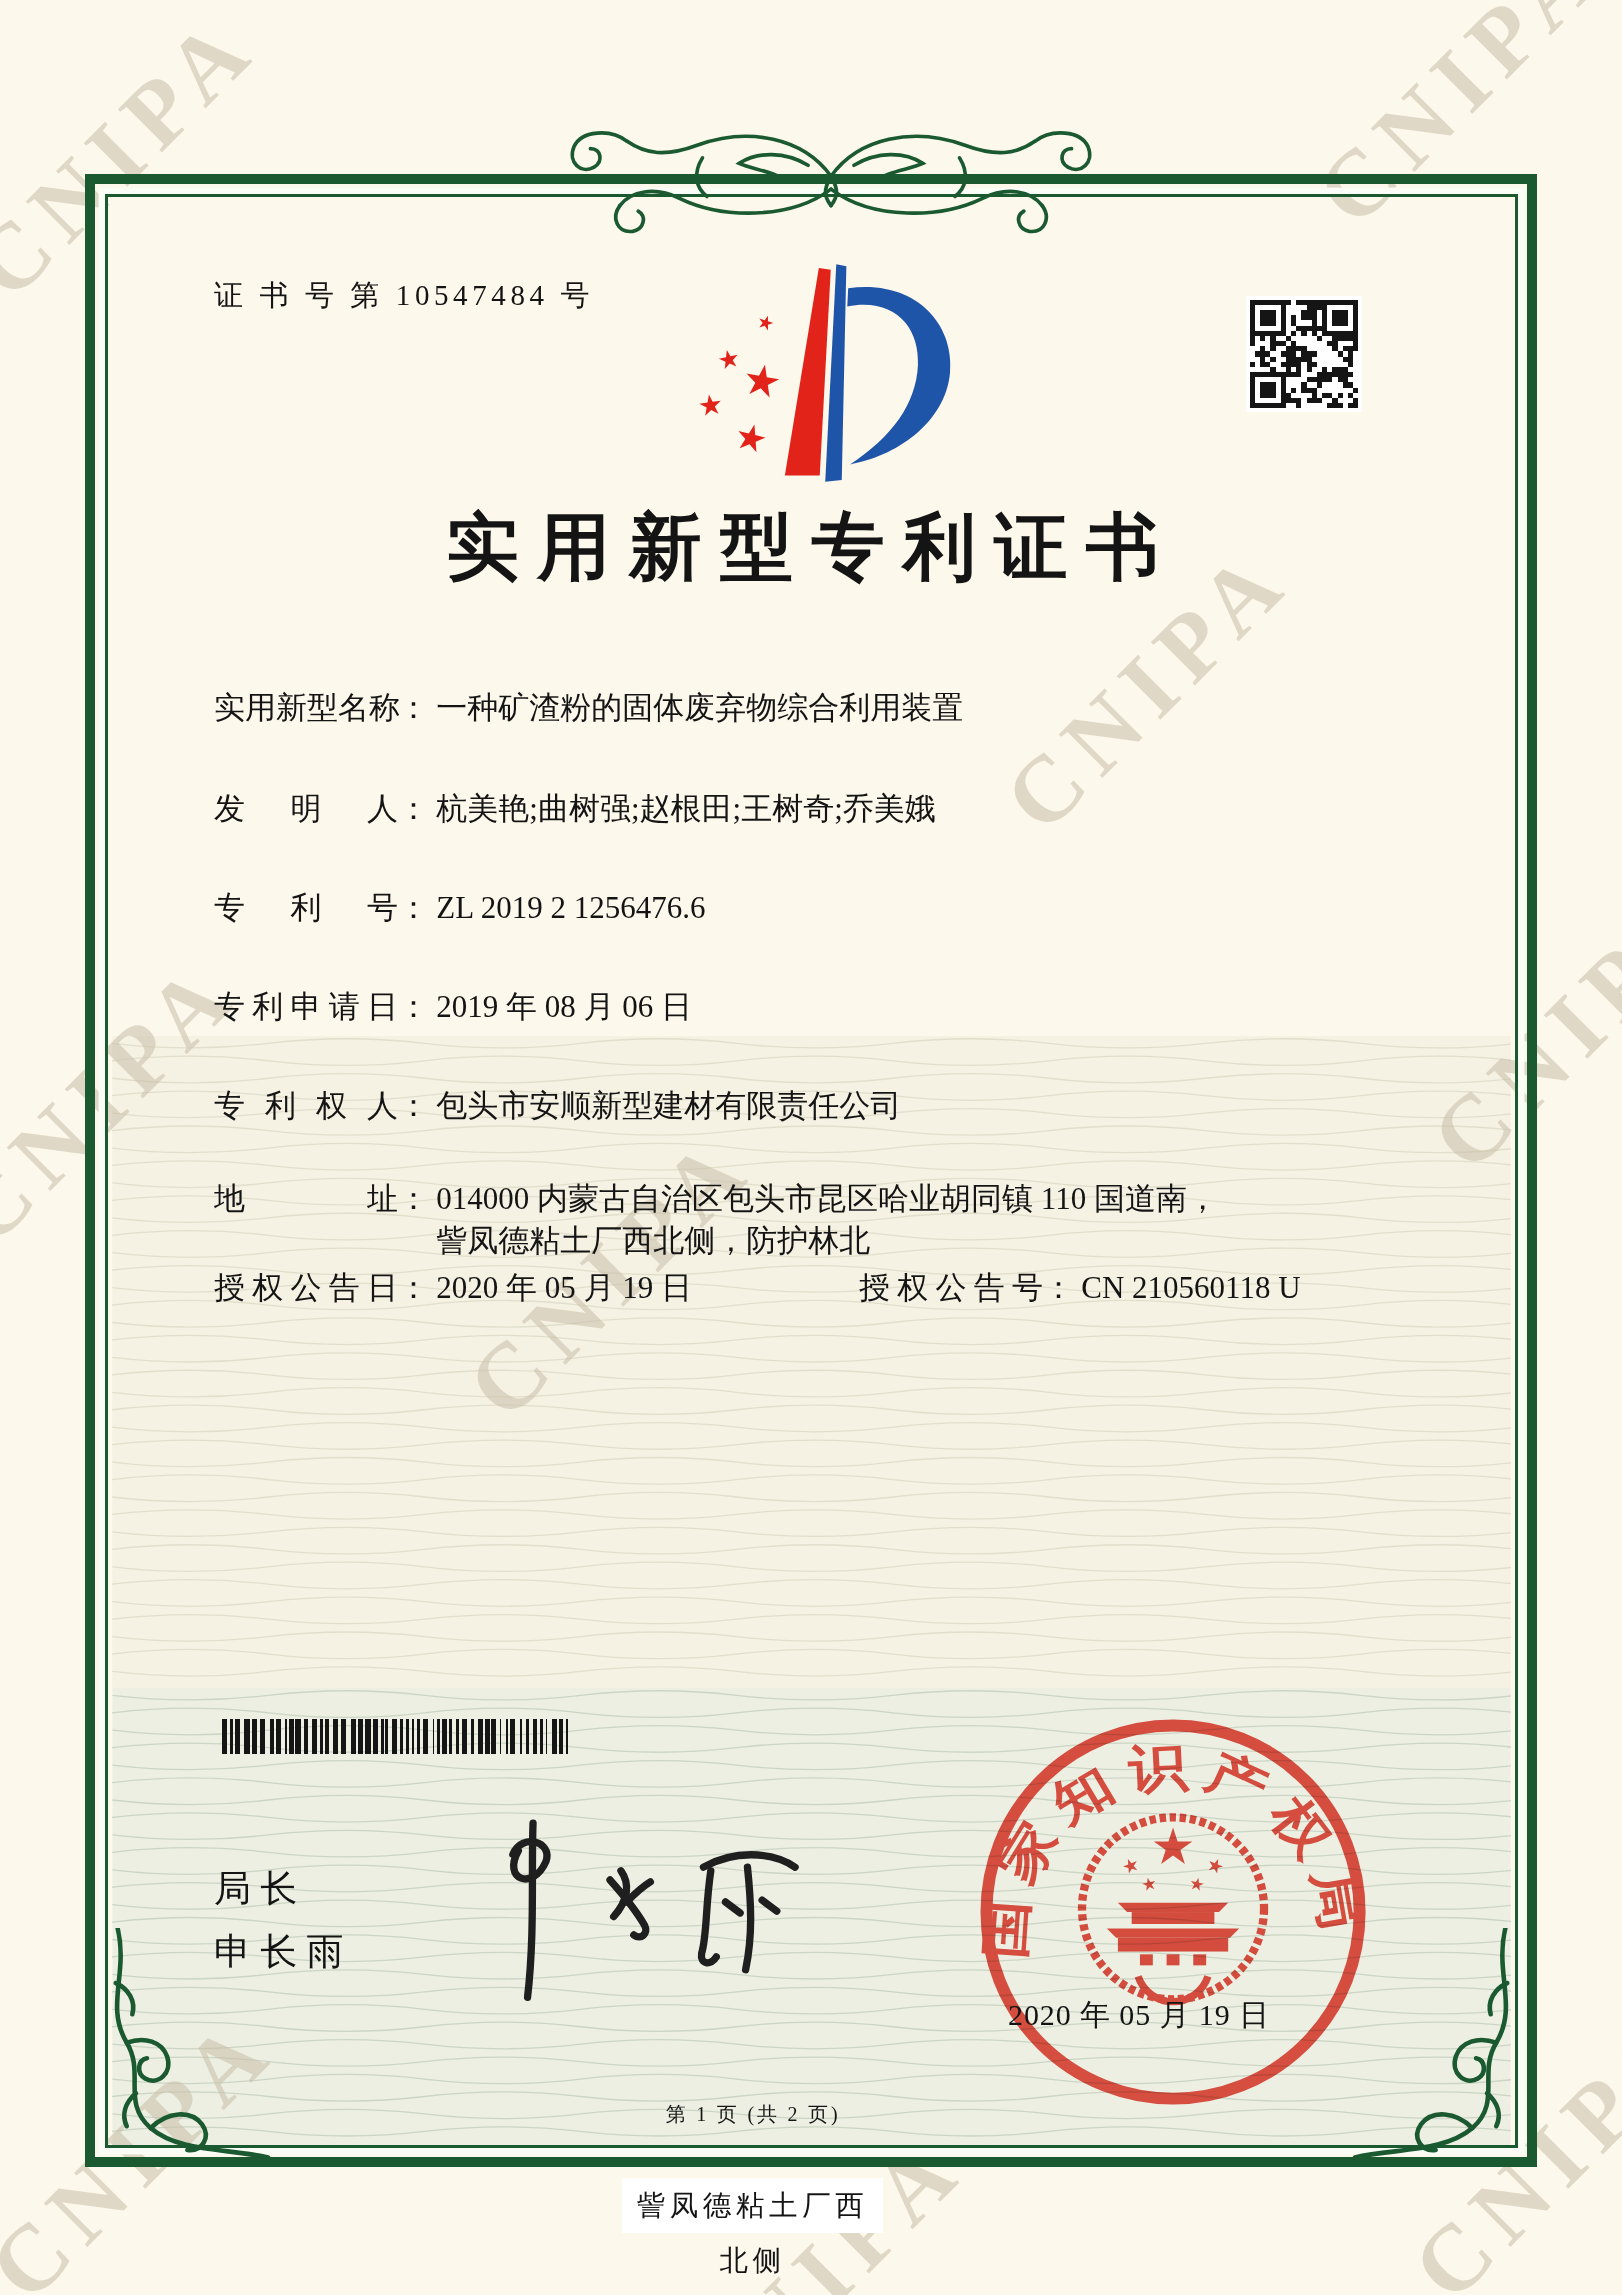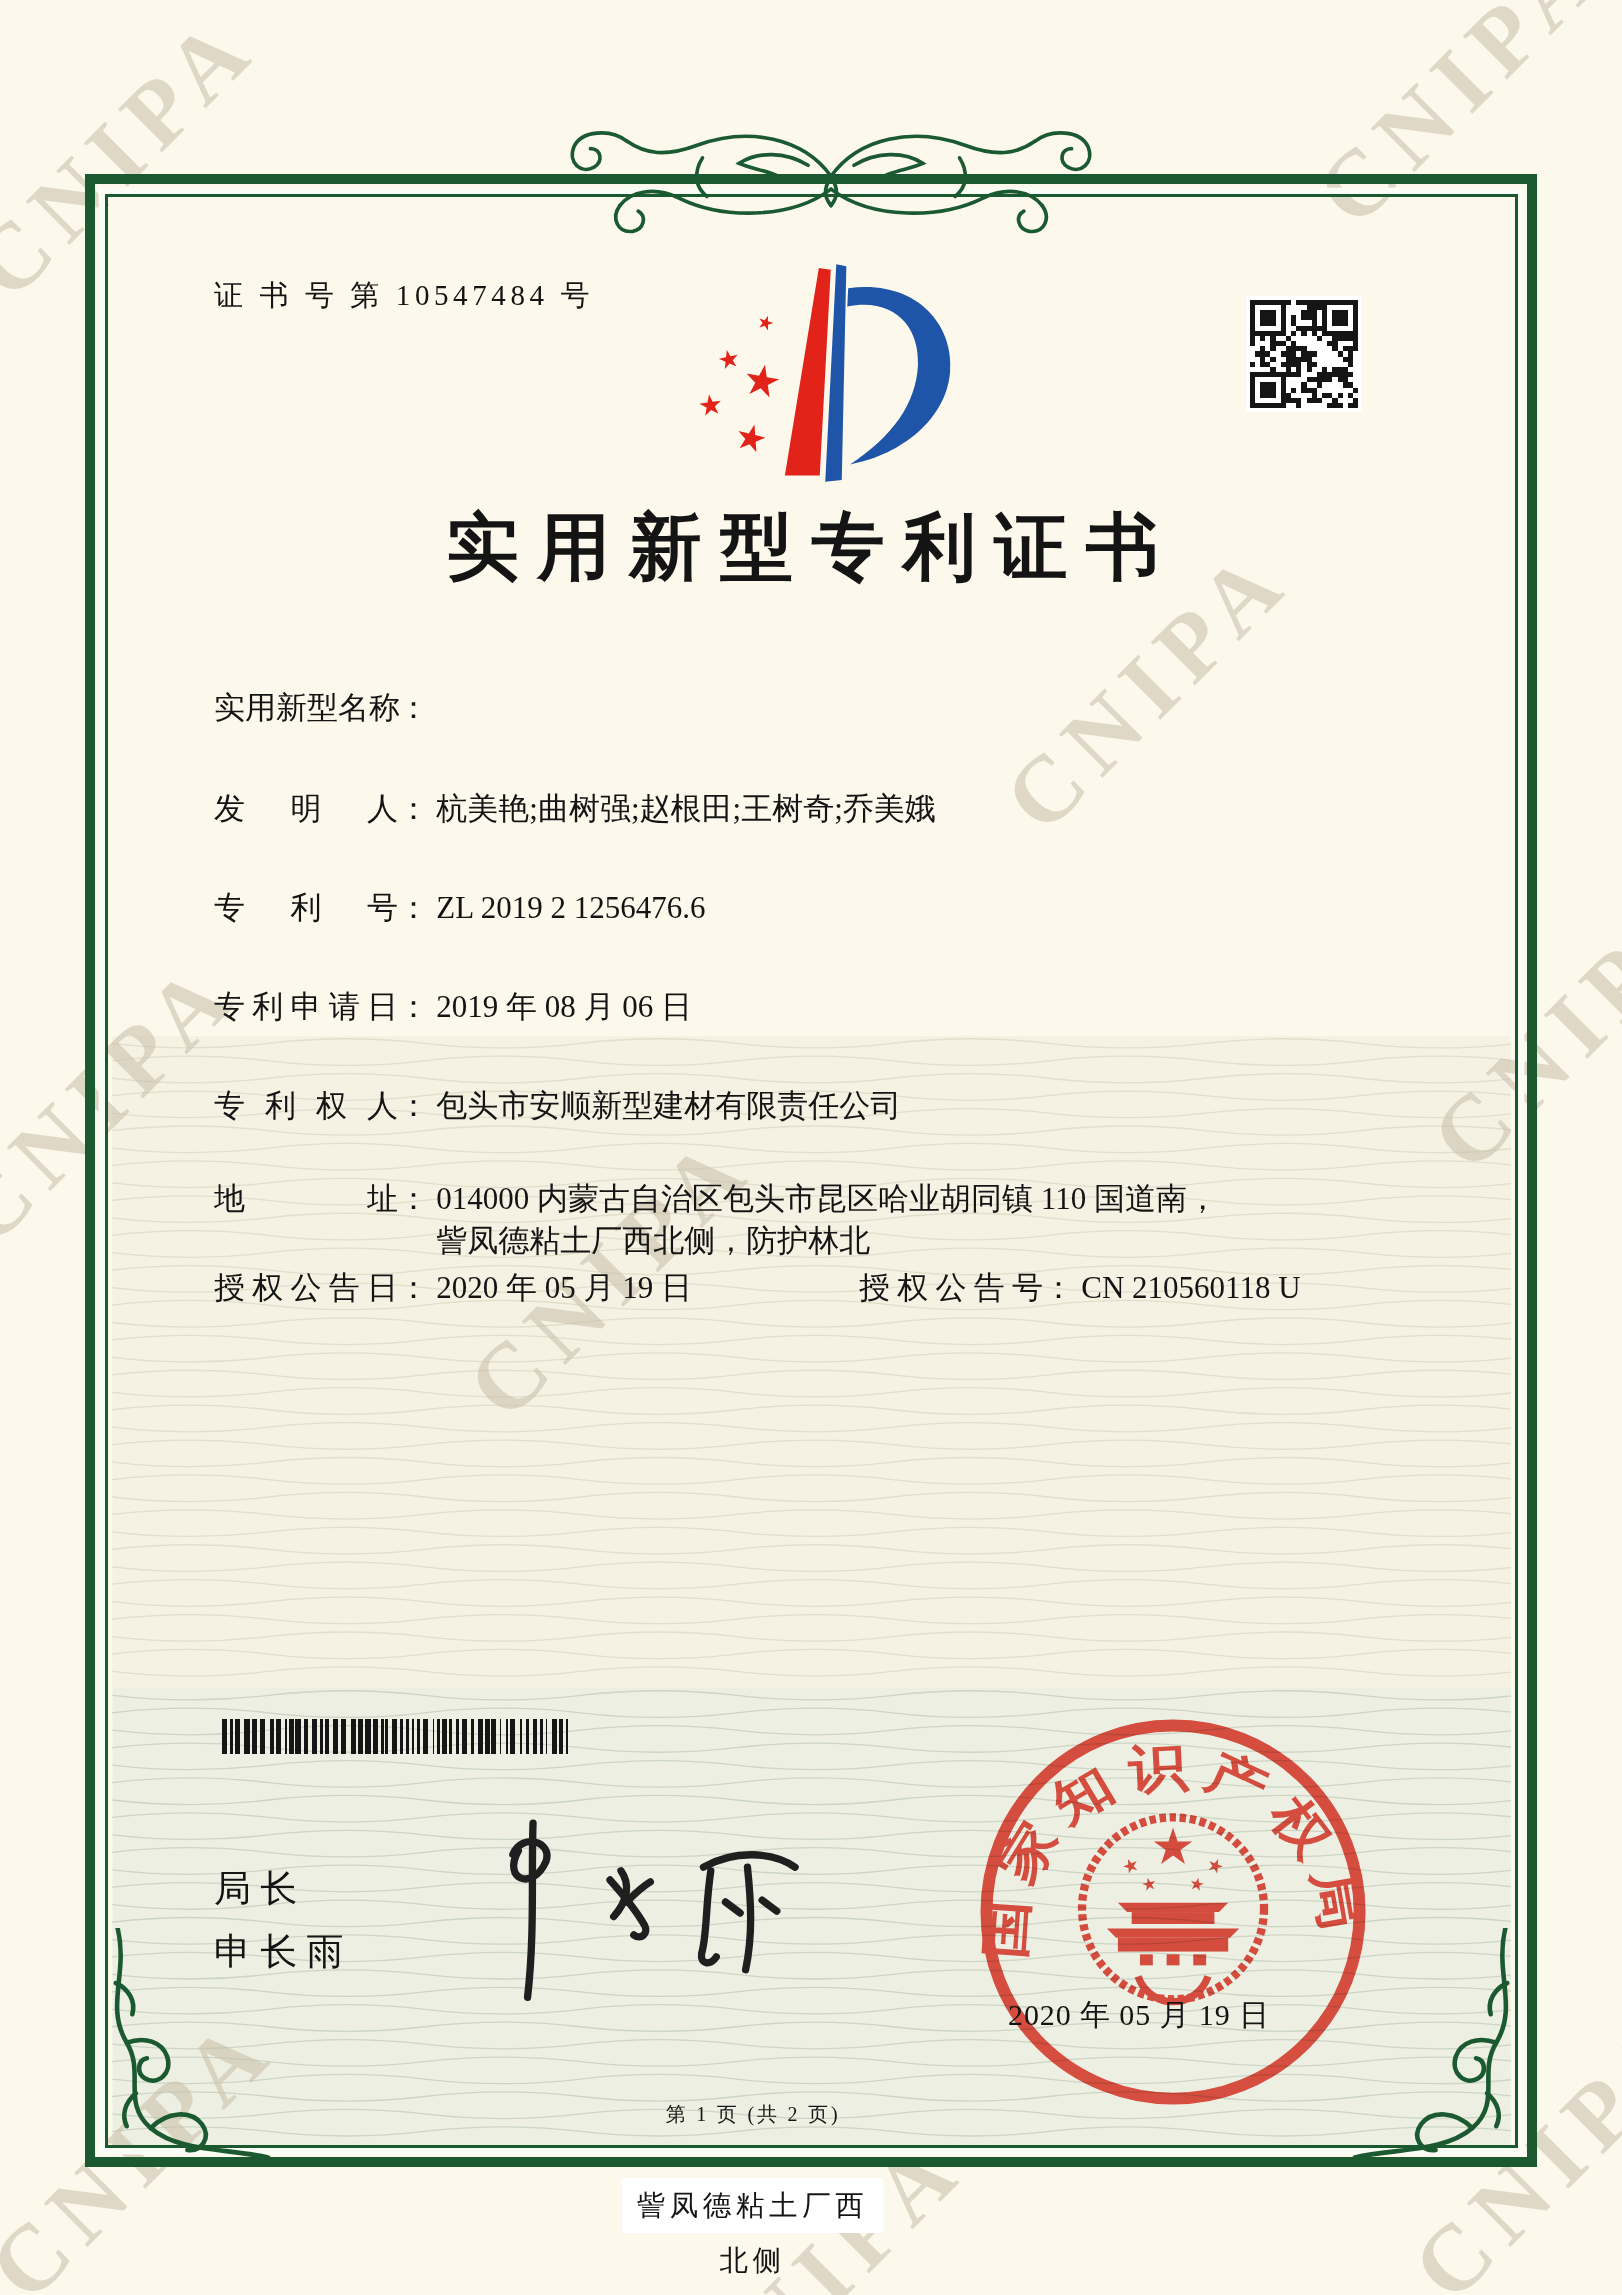--- a/index.html
+++ b/index.html
@@ -633,20 +633,21 @@
       <i></i>
       <i class="on"></i>
       <i class="on"></i>
     </div>
 
   <div class="title">实用新型专利证书</div>
 
   <div class="row" style="top:687px">
     <span class="flabel">实用新型名称</span>
       <span>：</span>
+    <span class="fvalue">一种矿渣粉的固体废弃物综合利用装置</span>
   </div>
   <div class="row" style="top:788px">
     <span class="flabel">发明人</span>
       <span>：</span>
     <span class="fvalue">杭美艳;曲树强;赵根田;王树奇;乔美娥</span>
   </div>
   <div class="row" style="top:887px">
     <span class="flabel">专利号</span>
       <span>：</span>
     <span class="fvalue">ZL 2019 2 1256476.6</span>

